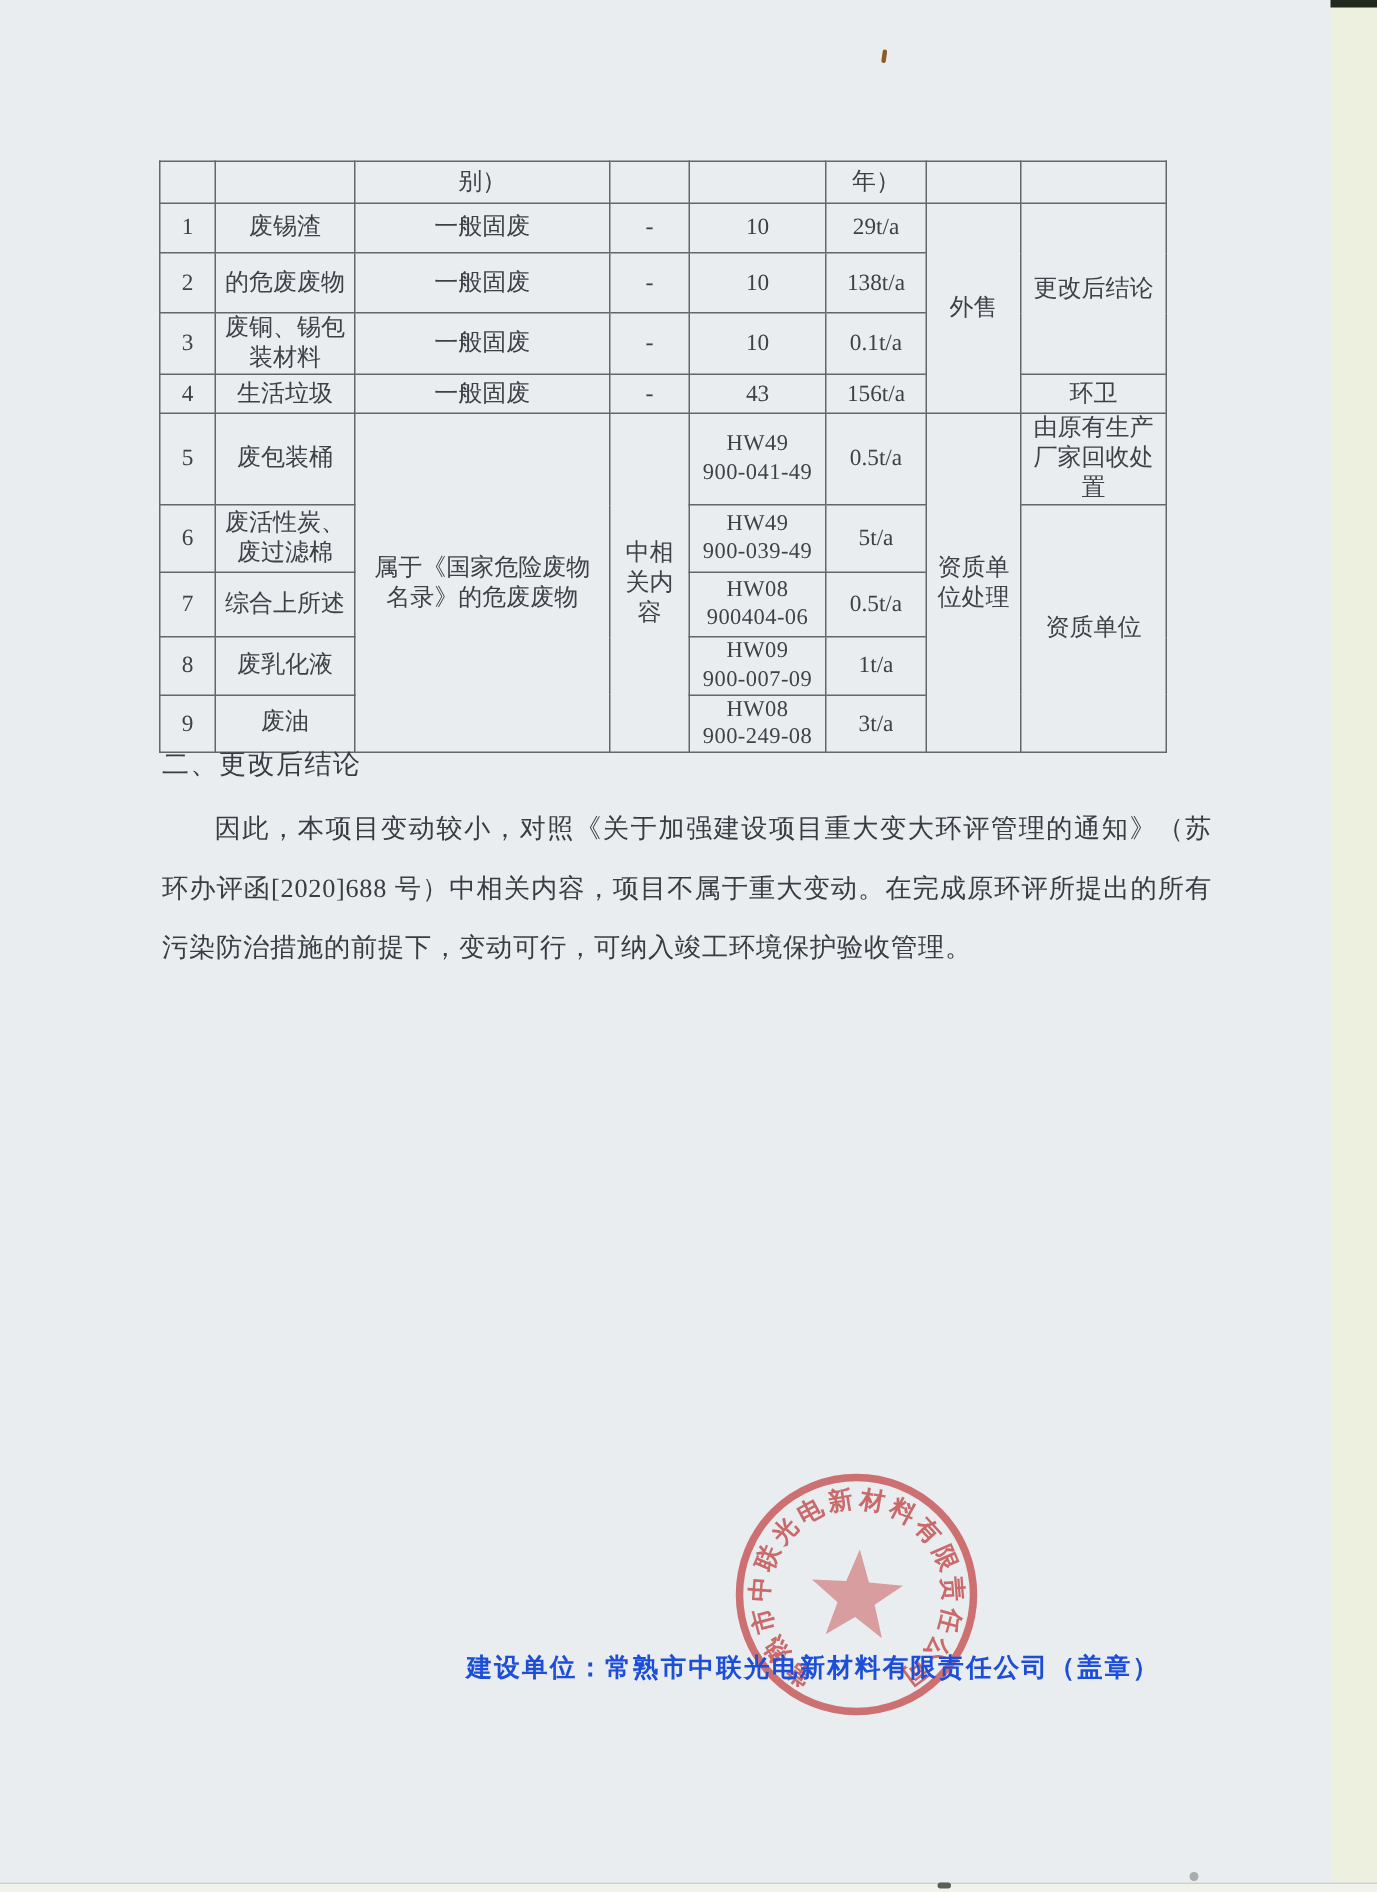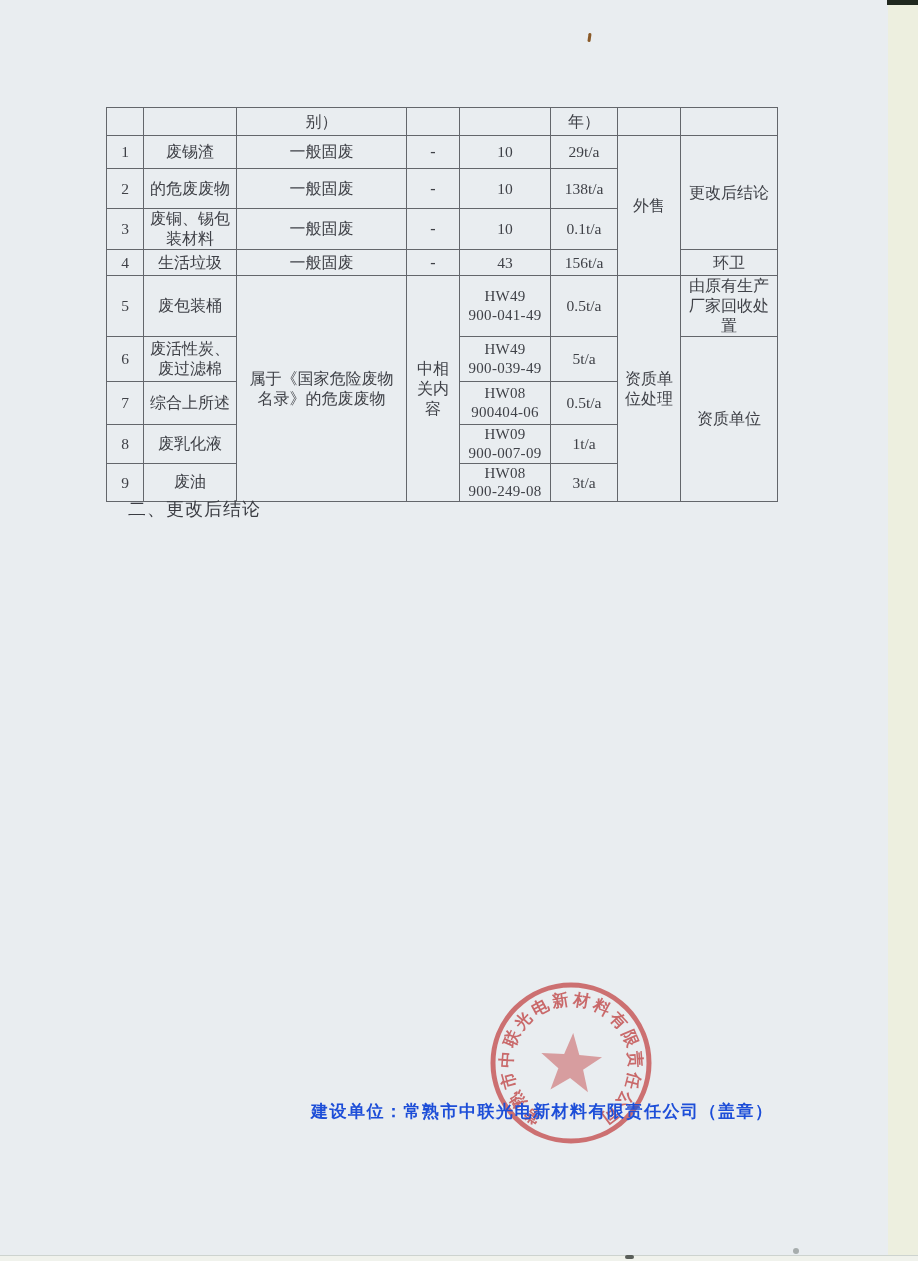--- a/index.html
+++ b/index.html
@@ -26,21 +26,21 @@
   table.waste td{
     border:1px solid #63666b;text-align:center;vertical-align:middle;
     padding:0 6px;line-height:1.25;
   }
   table.waste{border:1px solid #4c4f53;}
   td.code{white-space:pre-line;font-size:15px;letter-spacing:.3px;}
   td.num{font-size:15.5px;}
   tr.hdr td{font-size:16px;}
 
   
-  .doc-text{position:absolute;left:108px;top:494px;width:700px;margin-left:20px;}
+  .doc-text{position:absolute;left:108px;top:494px;width:700px;}
   .sec-title{font-size:18px;line-height:30px;letter-spacing:1px;}
   .doc-text p{
     margin:9px 0 0 0;font-size:17.5px;line-height:39.5px;
     text-align:justify;text-indent:2em;letter-spacing:.5px;
   }
   .doc-text p b{letter-spacing:.5px;}
 
   .company-line{
     position:absolute;left:311px;top:1100px;
     font-family:"Liberation Sans","DejaVu Sans",sans-serif;
@@ -161,20 +161,21 @@
     <td>废油</td>
     <td class="code">HW08
 900-249-08</td>
     <td class="num">3t/a</td>
   </tr>
 </tbody>
   </table>
 
 <div class="doc-text">
   <div class="sec-title">二、更改后结论</div>
+  <p>因此，本项目变动较小，对照《关于加强建设项目重大变大环评管理的通知》（苏环办评函[2020]688 号）中相关内容，项目不属于重大变动。在完成原环评所提出的所有污染防治措施的前提下，变动可行，可纳入竣工环境保护验收管理。</p>
 </div>
 
 <svg class="stamp" width="172" height="178" viewBox="0 0 172 178">
   <circle class="stamp-ring" cx="86" cy="88" r="78"></circle>
   <polygon class="stamp-star" transform="translate(86,90) rotate(4)" points="0,-32 7.6,-10.5 30.4,-9.9 12.4,4 18.8,25.9 0,13 -18.8,25.9 -12.4,4 -30.4,-9.9 -7.6,-10.5"></polygon>
   <g id="stamp-arc">
       <text transform="translate(50.5,136.1) rotate(-143.0)" class="stamp-char">常</text>
       <text transform="translate(37.0,121.9) rotate(-123.9)" class="stamp-char">熟</text>
       <text transform="translate(29.0,104.1) rotate(-104.9)" class="stamp-char">市</text>
       <text transform="translate(27.2,84.7) rotate(-85.8)" class="stamp-char">中</text>

